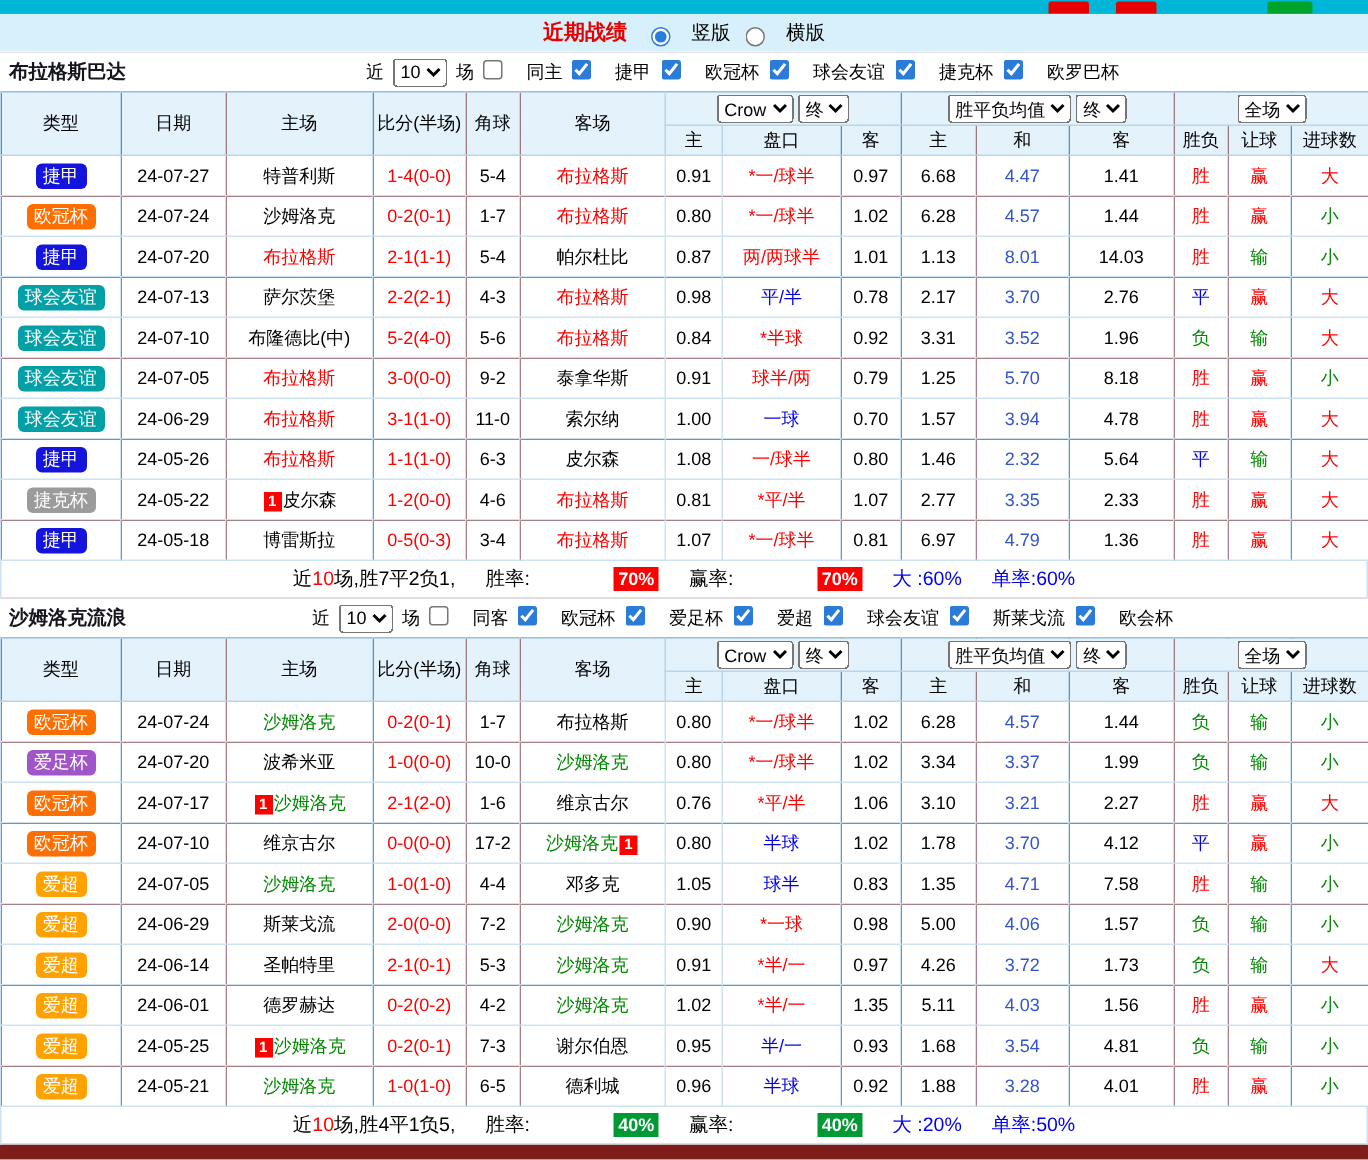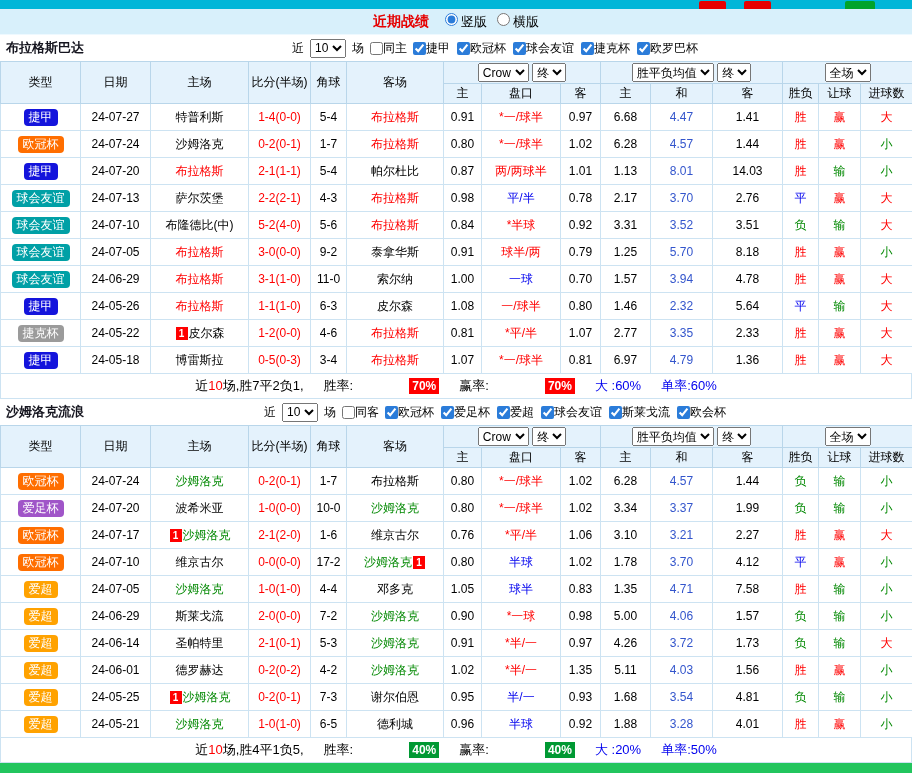--- a/index.html
+++ b/index.html
@@ -1,39 +1,39 @@
 <!DOCTYPE html>
 <html><head>
 <meta charset="utf-8">
 <style>
   * { margin:0; padding:0; box-sizing:border-box; }
   html,body { background:#fff; }
   body { font-family:"Liberation Sans","DejaVu Sans",sans-serif; font-size:12px; color:#000; }
-  .page { width:912px; height:773px; overflow:hidden; background:#22c55e; margin:0 auto; position:relative; }
+  .page { width:912px; height:773px; overflow:hidden; background:#7f1d1d; margin:0 auto; position:relative; }
 
   
   .topnav { height:9px; background:#00b6d8; position:relative; overflow:hidden; }
   .nav-chip { position:absolute; top:1px; height:14px; border-radius:2px; display:inline-block; }
   .nav-chip:nth-of-type(1){ left:699px; width:27px; }
   .nav-chip:nth-of-type(2){ left:744px; width:27px; }
   .nav-chip:nth-of-type(3){ left:845px; width:30px; }
 
   
   .title-bar { height:26px; background:#d8f0fb; border-bottom:1px solid #eef9ff;
                display:flex; align-items:center; justify-content:center; gap:10px; font-size:13px; }
   .title-bar .title { color:#e60000; font-weight:bold; font-size:14px; margin-right:6px; }
-  .radio { display:inline-flex; align-items:flex-start; gap:3px; cursor:pointer; }
+  .radio { display:inline-flex; align-items:flex-end; gap:14px; cursor:pointer; }
   input[type=checkbox], input[type=radio] { accent-color:#2b7cd9; margin:0; width:13px; height:13px; }
 
   
   .section-bar { display:flex; align-items:center; height:26px; padding:0 6px; background:#fff; }
   .team-name { font-weight:bold; font-size:13px; color:#15151f; }
   .filters { display:flex; align-items:center; gap:6px; margin:0 auto; }
   .flabel { font-size:12px; }
-  .chk { display:inline-flex; align-items:center; gap:0; cursor:pointer; }
+  .chk { display:inline-flex; align-items:flex-start; gap:16px; cursor:pointer; }
   .league-filters { display:inline-flex; align-items:center; gap:7px; }
   .count-select { font-size:12px; height:19px; }
 
   
   .stats-table { width:100%; border-collapse:collapse; table-layout:fixed; text-align:center; font-size:12px; }
   .stats-table th { background:#e4f2fc; border:1px solid #b9d6ea; height:20px; font-weight:normal; padding:1px; white-space:nowrap; overflow:hidden; }
   .stats-table td { border:1px solid #cde3f2; height:27px; padding:0 1px; white-space:nowrap; overflow:hidden; background:#fff; }
   .sel-th select { font-size:12px; height:19px; max-width:96px; }
 
   .type-badge { display:inline-block; padding:2px 5px; border-radius:4px; color:#fff; font-size:12px; line-height:13px; cursor:pointer; }
@@ -237,21 +237,21 @@
             <td>24-07-10</td>
             <td class="team-cell"><span class="team">布隆德比(中)</span></td>
             <td class="c-red">5-2(4-0)</td>
             <td>5-6</td>
             <td class="team-cell"><span class="team c-red">布拉格斯</span></td>
             <td>0.84</td>
             <td class="c-red">*半球</td>
             <td>0.92</td>
             <td>3.31</td>
             <td class="c-draw">3.52</td>
-            <td>3.51</td>
+            <td>1.96</td>
             <td class="c-green">负</td>
             <td class="c-green">输</td>
             <td class="c-red">大</td>
           </tr>
           <tr>
             <td><span class="type-badge" style="background: rgb(0, 160, 166);">球会友谊</span></td>
             <td>24-07-05</td>
             <td class="team-cell"><span class="team c-red">布拉格斯</span></td>
             <td class="c-red">3-0(0-0)</td>
             <td>9-2</td>

